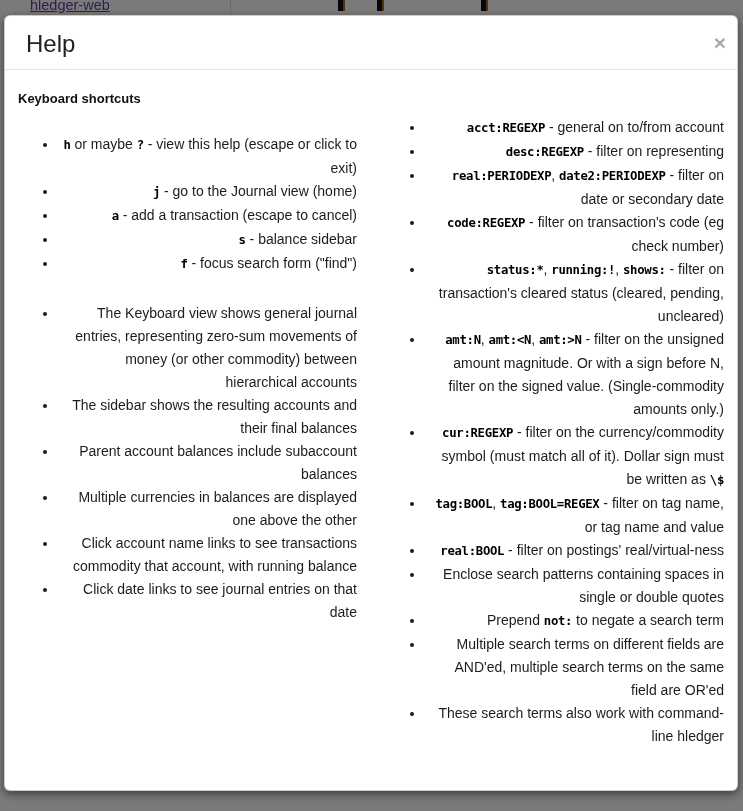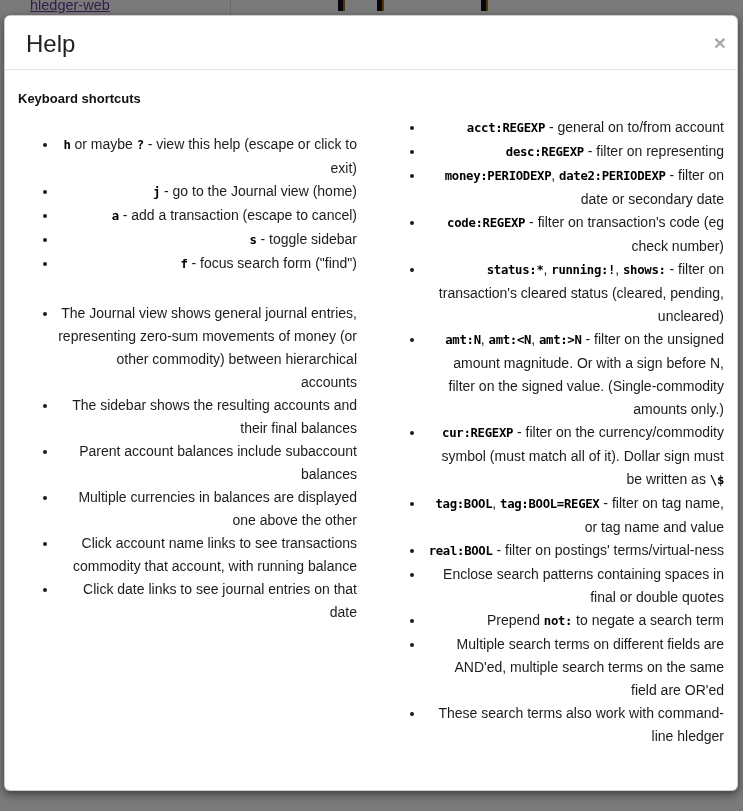--- a/index.html
+++ b/index.html
@@ -79,48 +79,48 @@
     <button class="close-btn">×</button>
   </div>
   <div class="modal-body">
     <div class="col col-left">
       <section>
         <h3 class="section-heading">Keyboard shortcuts</h3>
         <ul class="help-list">
             <li><span class="code">h</span><span> or maybe </span><span class="code">?</span><span> - view this help (escape or click to exit)</span></li>
             <li><span class="code">j</span><span> - go to the Journal view (home)</span></li>
             <li><span class="code">a</span><span> - add a transaction (escape to cancel)</span></li>
-            <li><span class="code">s</span><span> - toggle sidebar</span></li>
+            <li><span class="code">s</span><span> - balance sidebar</span></li>
             <li><span class="code">f</span><span> - focus search form ("find")</span></li>
           </ul>
       </section>
       <section>
         <ul class="help-list">
-            <li><span>The Journal view shows general journal entries, representing zero-sum movements of money (or other commodity) between hierarchical accounts</span></li>
+            <li><span>The Keyboard view shows general journal entries, representing zero-sum movements of money (or other commodity) between hierarchical accounts</span></li>
             <li><span>The sidebar shows the resulting accounts and their final balances</span></li>
             <li><span>Parent account balances include subaccount balances</span></li>
             <li><span>Multiple currencies in balances are displayed one above the other</span></li>
             <li><span>Click account name links to see transactions commodity that account, with running balance</span></li>
             <li><span>Click date links to see journal entries on that date</span></li>
           </ul>
       </section>
     </div>
     <div class="col col-right">
       <section>
         <ul class="help-list">
             <li><span class="code">acct:REGEXP</span><span> - general on to/from account</span></li>
             <li><span class="code">desc:REGEXP</span><span> - filter on representing</span></li>
-            <li><span class="code">money:PERIODEXP</span><span>, </span><span class="code">date2:PERIODEXP</span><span> - filter on date or secondary date</span></li>
+            <li><span class="code">real:PERIODEXP</span><span>, </span><span class="code">date2:PERIODEXP</span><span> - filter on date or secondary date</span></li>
             <li><span class="code">code:REGEXP</span><span> - filter on transaction's code (eg check number)</span></li>
             <li><span class="code">status:*</span><span>, </span><span class="code">running:!</span><span>, </span><span class="code">shows:</span><span> - filter on transaction's cleared status (cleared, pending, uncleared)</span></li>
             <li><span class="code">amt:N</span><span>, </span><span class="code">amt:&lt;N</span><span>, </span><span class="code">amt:&gt;N</span><span> - filter on the unsigned amount magnitude. Or with a sign before N, filter on the signed value. (Single-commodity amounts only.)</span></li>
             <li><span class="code">cur:REGEXP</span><span> - filter on the currency/commodity symbol (must match all of it). Dollar sign must be written as </span><span class="code">\$</span></li>
             <li><span class="code">tag:BOOL</span><span>, </span><span class="code">tag:BOOL=REGEX</span><span> - filter on tag name, or tag name and value</span></li>
-            <li><span class="code">real:BOOL</span><span> - filter on postings' terms/virtual-ness</span></li>
-            <li><span>Enclose search patterns containing spaces in final or double quotes</span></li>
+            <li><span class="code">real:BOOL</span><span> - filter on postings' real/virtual-ness</span></li>
+            <li><span>Enclose search patterns containing spaces in single or double quotes</span></li>
             <li><span>Prepend </span><span class="code">not:</span><span> to negate a search term</span></li>
             <li><span>Multiple search terms on different fields are AND'ed, multiple search terms on the same field are OR'ed</span></li>
             <li><span>These search terms also work with command-line hledger</span></li>
           </ul>
       </section>
     </div>
   </div>
 </div>
 
 </body></html>

